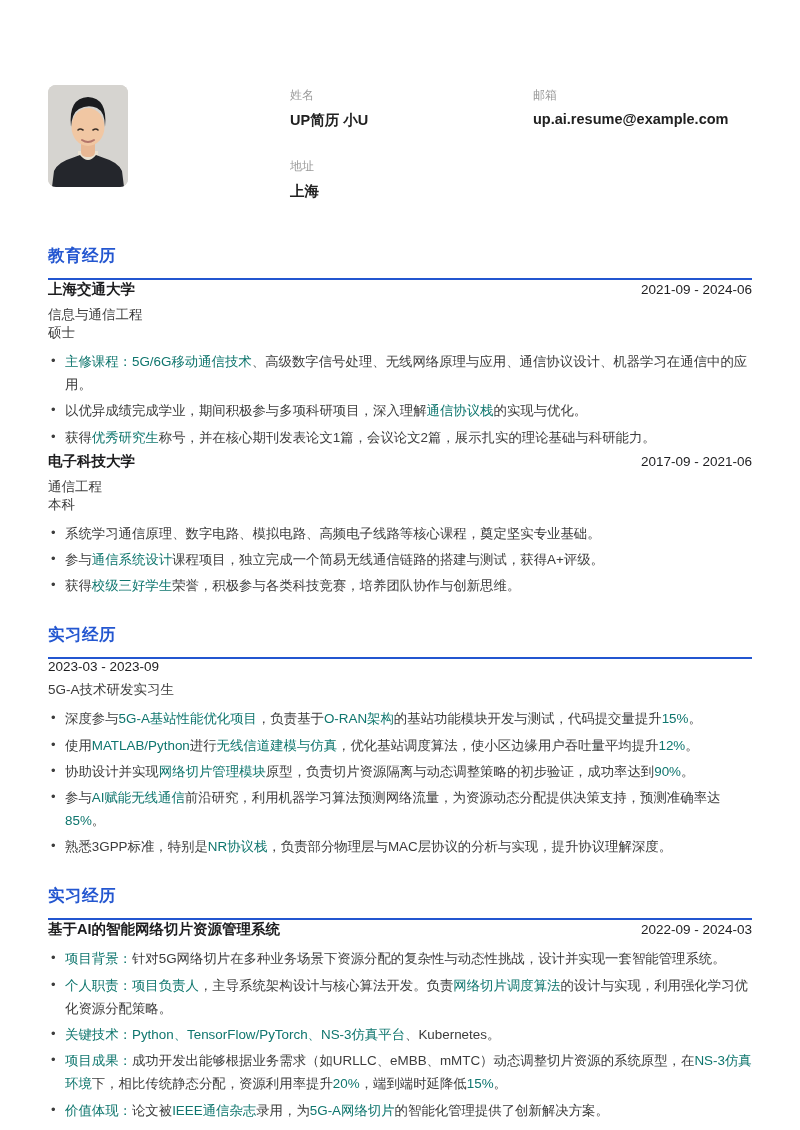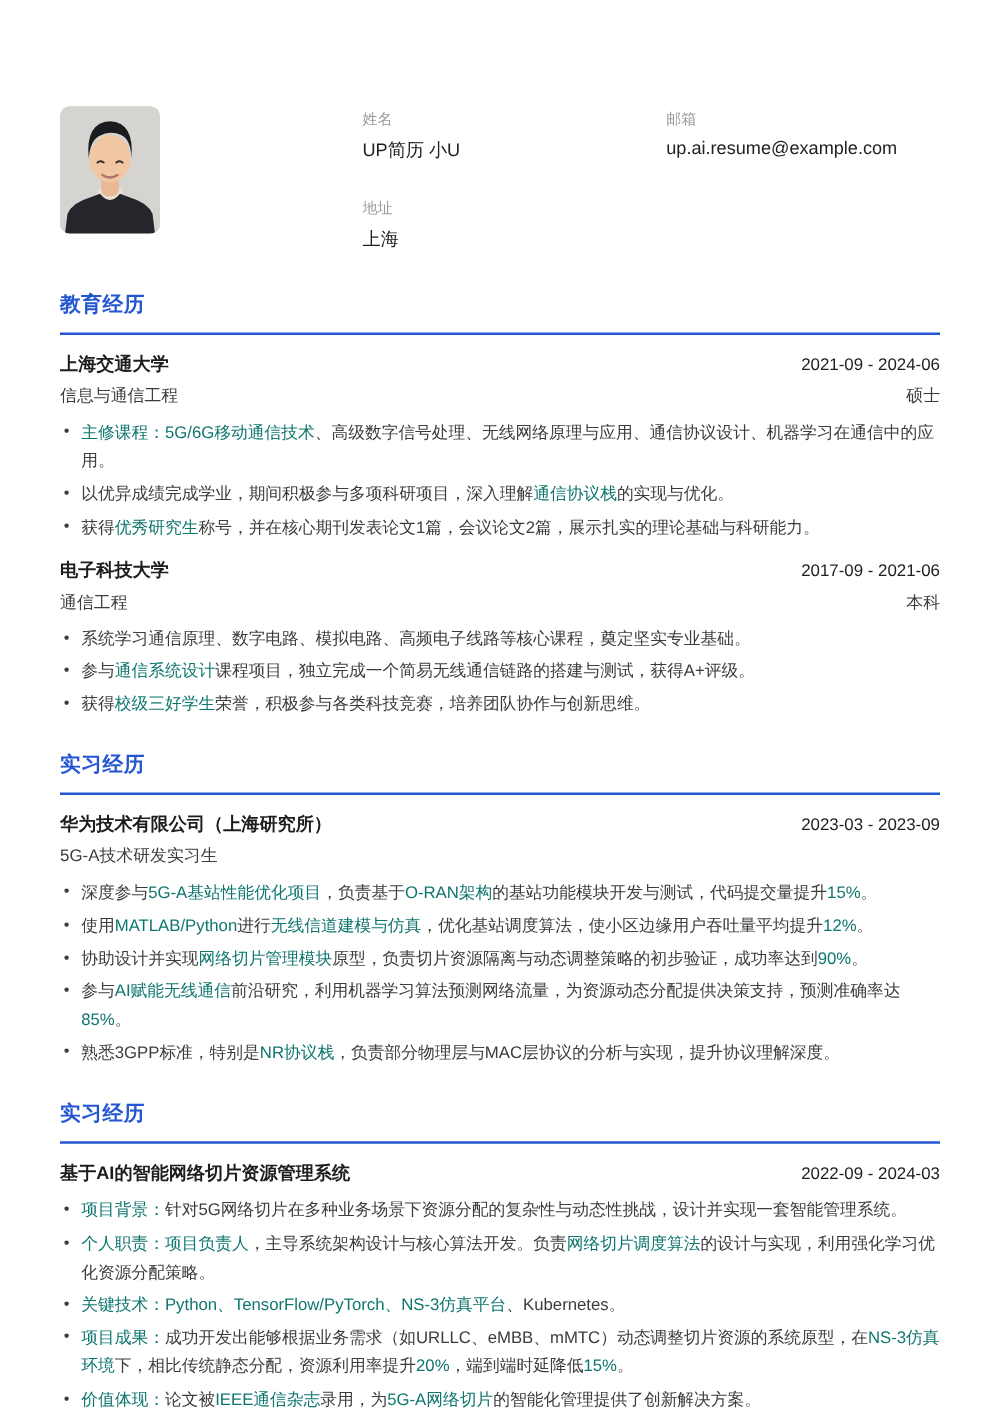--- a/index.html
+++ b/index.html
@@ -7,47 +7,47 @@
   *{ box-sizing:border-box; }
   html,body{ margin:0; padding:0; }
   body{
     width:800px; min-height:1130px; background:#ffffff;
     font-family:"Liberation Sans","DejaVu Sans",sans-serif;
     color:#2b2b2b; -webkit-font-smoothing:antialiased;
   }
   .page{ padding:85px 48px 18px 48px; }
 
   
-  .header{ display:flex; margin-bottom:32px; }
+  .header{ display:flex; margin-bottom:44px; }
   .photo{
     width:80px; height:102px; border-radius:8px; overflow:hidden;
     flex:none; margin-right:162px; background:#d6d4d0;
   }
   .photo svg{ display:block; }
   .contact-grid{
     display:grid; grid-template-columns:243px 1fr;
     row-gap:28px; flex:1; align-content:start; padding-top:2px;
   }
   .field-label{ font-size:12px; color:#9a9a9a; margin-bottom:7px; }
-  .field-value{ font-size:14.5px; color:#212121; }
+  .field-value{ font-size:14.5px; color:#212121;font-weight:bold; }
 
   
   .section{ margin-bottom:27px; }
   .section-title{
     font-size:16.5px; font-weight:700; color:var(--accent);
     margin:0 0 11px 0; letter-spacing:.5px;
   }
   .section-rule{ height:2px; background:var(--accent); }
-  .entry{ margin-top:14px; }
+  .entry{ }
   .entry-head{ display:flex; justify-content:space-between; align-items:baseline; }
   .entry-title{ font-weight:700; font-size:14.5px; color:#1d1d1f; }
   .entry-date{ font-weight:400; font-size:13.5px; color:#1d1d1f; white-space:nowrap; }
   .entry-sub{
     display:flex; justify-content:space-between;
-    margin-top:7px; font-size:13.5px; color:#3d3d3d;
+    margin-top:7px; font-size:13.5px; color:#3d3d3d;flex-direction:column;
   }
   .bullets{ margin:8px 0 0 0; padding:0; list-style:none; }
   .bullet{
     position:relative; padding-left:17px; margin-bottom:3px;
     font-size:13.4px; line-height:1.73; color:#3c3c3c;
   }
   .bullet::before{
     content:"\2022"; position:absolute; left:3px; top:0;
     color:#3c3c3c; font-size:13px;
   }
@@ -121,21 +121,20 @@
             <li class="bullet"><span class="seg">参与</span><span class="seg bold">通信系统设计</span><span class="seg">课程项目，独立完成一个简易无线通信链路的搭建与测试，获得A+评级。</span></li>
             <li class="bullet"><span class="seg">获得</span><span class="seg bold">校级三好学生</span><span class="seg">荣誉，积极参与各类科技竞赛，培养团队协作与创新思维。</span></li>
           </ul>
         </div>
       </section>
       <section class="section">
         <h2 class="section-title">实习经历</h2>
         <div class="section-rule"></div>
         <div class="entry">
           <div class="entry-head">
-            <span class="entry-title">华为技术有限公司（上海研究所）</span>
             <span class="entry-date">2023-03 - 2023-09</span>
           </div>
           <div class="entry-sub">
             <span class="entry-role">5G-A技术研发实习生</span>
             <span class="entry-degree"></span>
           </div>
           <ul class="bullets">
             <li class="bullet"><span class="seg">深度参与</span><span class="seg bold">5G-A基站性能优化项目</span><span class="seg">，负责基于</span><span class="seg bold">O-RAN架构</span><span class="seg">的基站功能模块开发与测试，代码提交量提升</span><span class="seg bold">15%</span><span class="seg">。</span></li>
             <li class="bullet"><span class="seg">使用</span><span class="seg bold">MATLAB/Python</span><span class="seg">进行</span><span class="seg bold">无线信道建模与仿真</span><span class="seg">，优化基站调度算法，使小区边缘用户吞吐量平均提升</span><span class="seg bold">12%</span><span class="seg">。</span></li>
             <li class="bullet"><span class="seg">协助设计并实现</span><span class="seg bold">网络切片管理模块</span><span class="seg">原型，负责切片资源隔离与动态调整策略的初步验证，成功率达到</span><span class="seg bold">90%</span><span class="seg">。</span></li>

